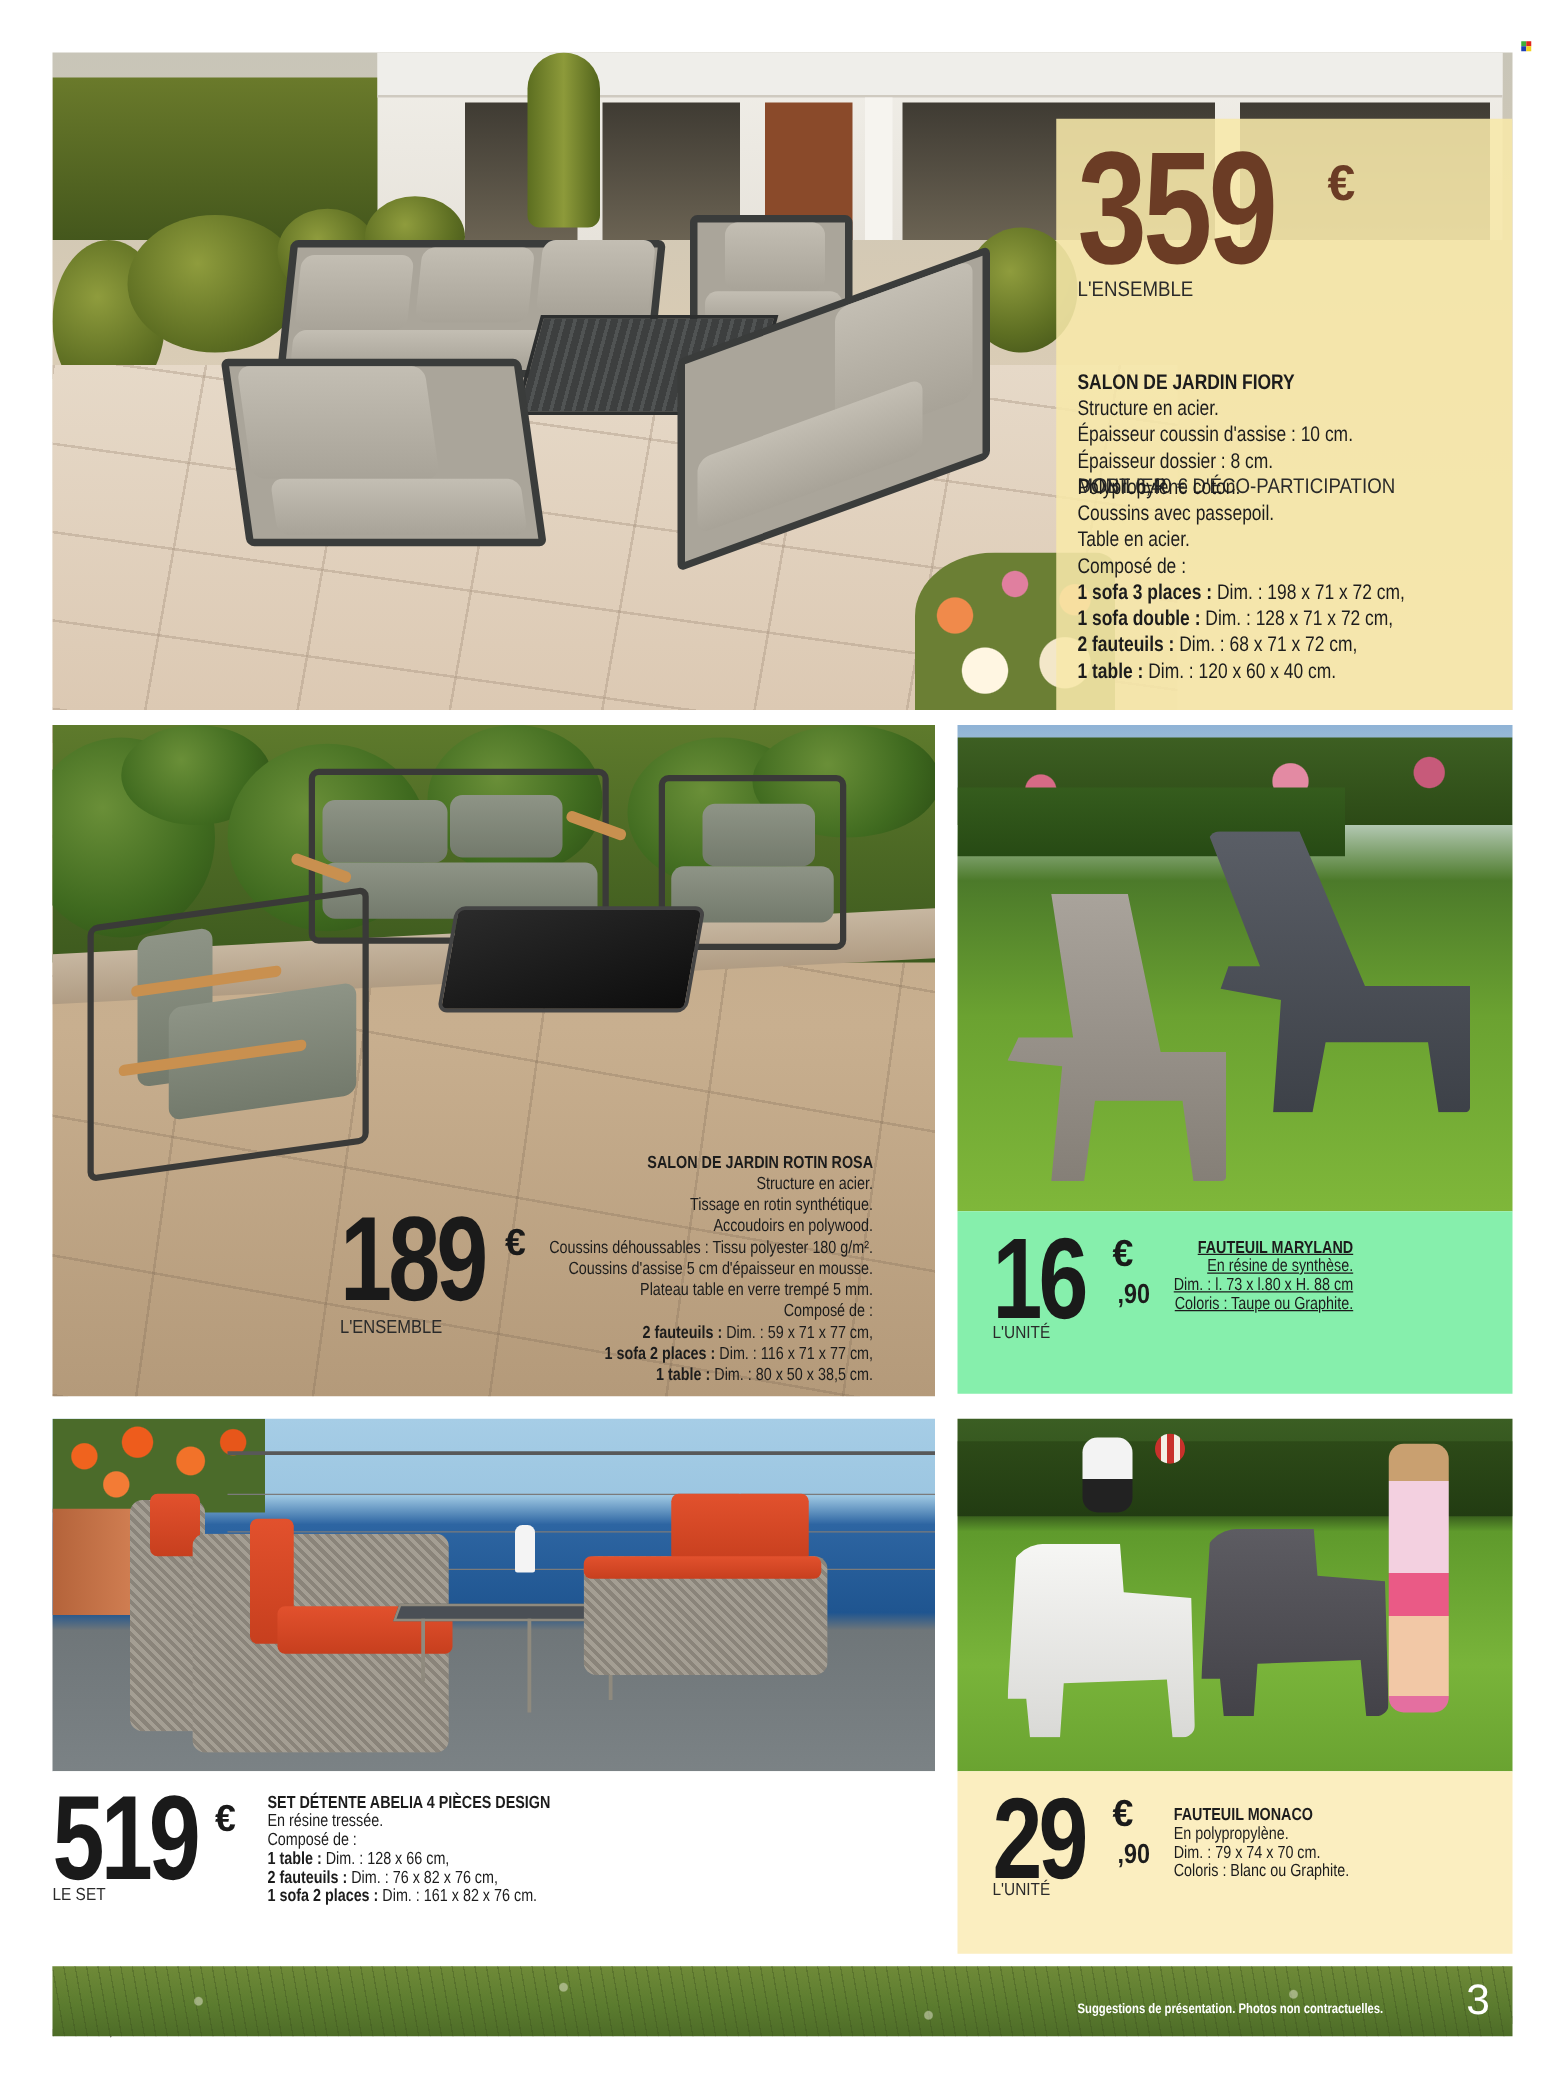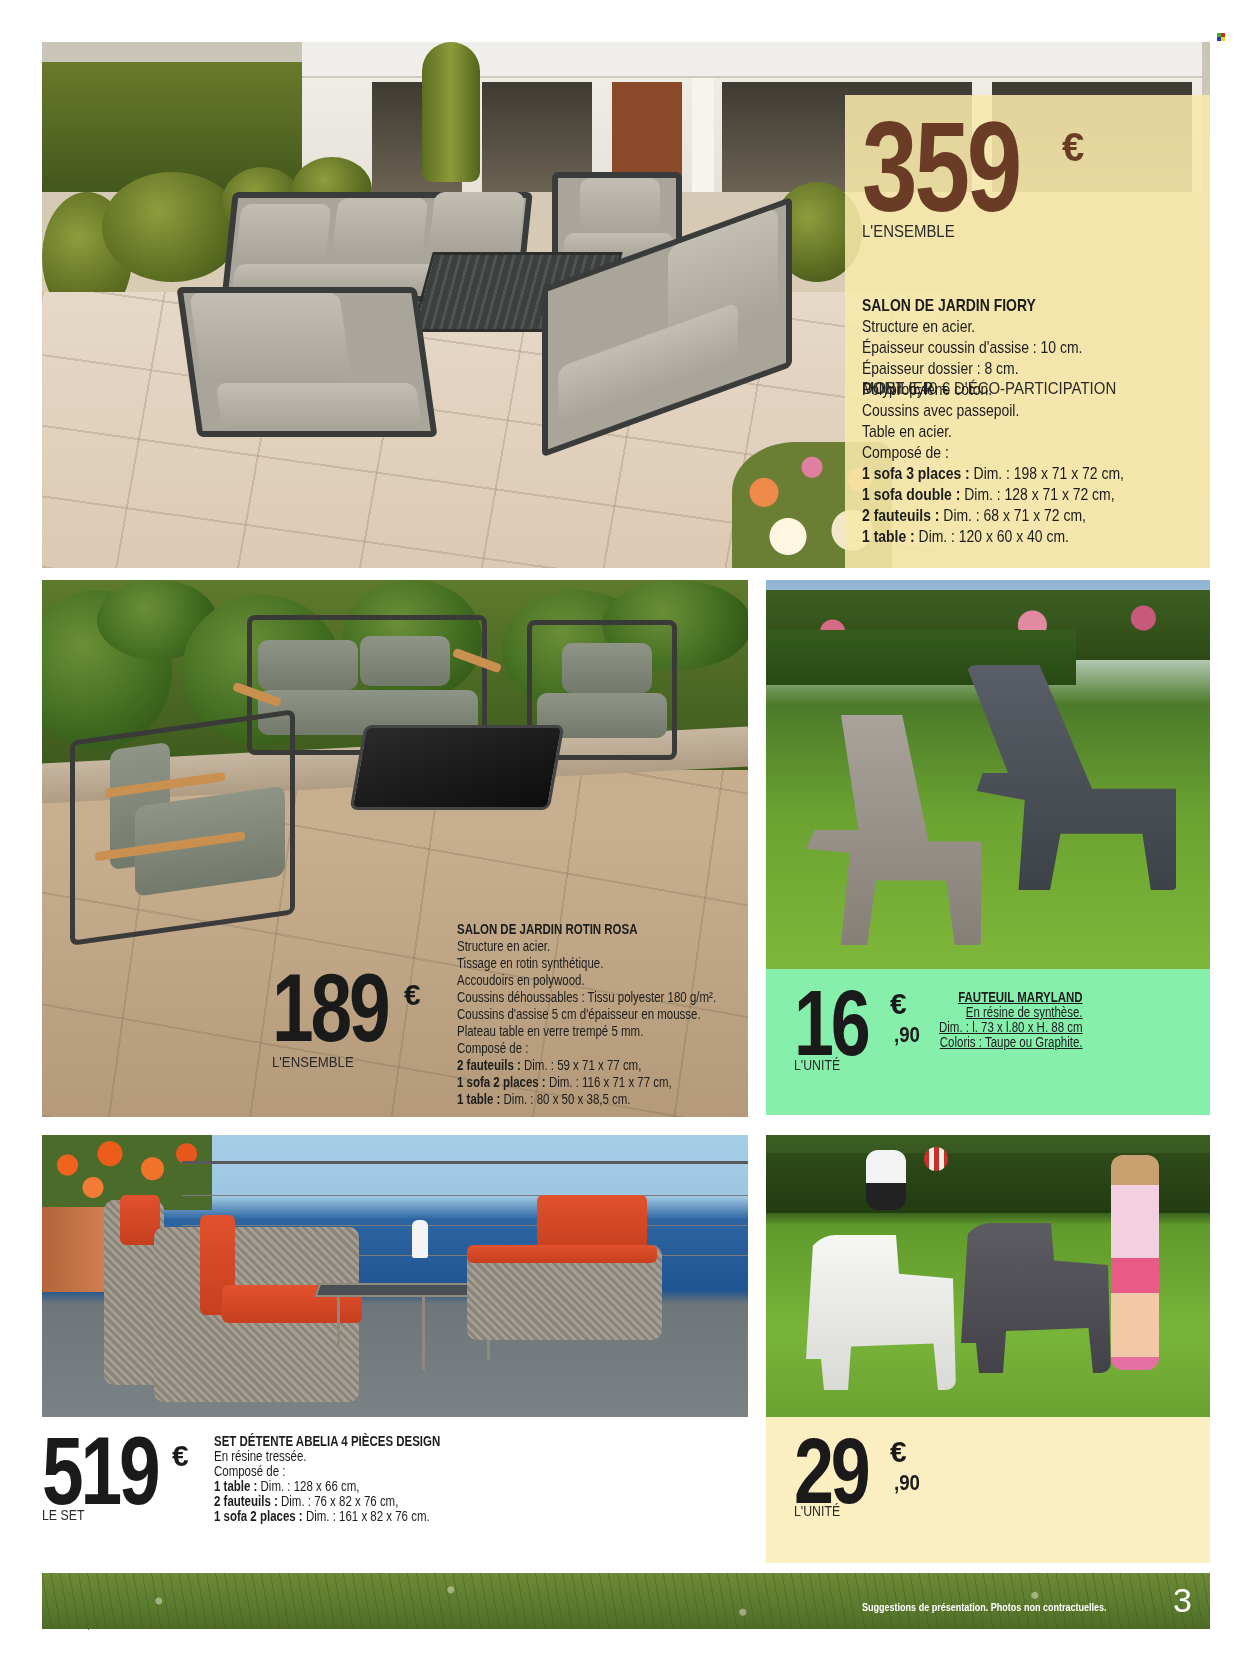--- a/index.html
+++ b/index.html
@@ -62,21 +62,21 @@
   #p2 .border { position: absolute; left: 0; top: 165px; width: 706px; height: 40px; background: linear-gradient(180deg,#c7b7a1,#b09c83); transform: skewY(-3deg); }
   #p2 .chair { position: absolute; border: 5px solid #3a3a38; border-radius: 8px; }
   #p2 .seat { position: absolute; background: linear-gradient(180deg,#8e9486,#737a6c); border-radius: 10px; }
   #p2 .arm { position: absolute; height: 9px; background: #c9904f; border-radius: 4px; }
   #p2 .glass { position: absolute; background: linear-gradient(160deg,#2b2b2b,#0d0d0d); border-radius: 8px; border: 3px solid #444; transform: skewX(-10deg); }
   #p2 .price-block { position: absolute; left: 230px; top: 380px; width: 190px; }
   #p2 .big-price { left: 0; top: 0; font-size: 96px; color: #1a1a1a; }
   #p2 .euro { position: absolute; left: 132px; top: 18px; font-size: 30px; color: #1a1a1a; }
   #p2 .price-label { position: absolute; top: 93px; left: 0; font-size: 15px; line-height: 18px; }
   #p2 .eco { position: absolute; top: 112px; left: 0; font-size: 15px; line-height: 18px; }
-  #p2 .desc { position: absolute; left: 415px; top: 341px; width: 320px; }
+  #p2 .desc { position: absolute; left: 394px; top: 341px; width: 320px; text-align: right; }
   #p2 .desc .title, #p2 .desc .line { font-size: 14px; line-height: 17px; }
 
   
   #p3 { left: 766px; top: 580px; width: 444px; height: 389px;
         background: linear-gradient(180deg,#8fb3d6 0%,#c9d9d0 18%,#4c7a2a 32%,#6ba231 60%,#7fb73a 100%); }
   #p3 .trees { position: absolute; left: 0; top: 10px; width: 444px; height: 70px;
         background: radial-gradient(circle at 15% 60%, #d76a86 0 12px, transparent 13px),
                     radial-gradient(circle at 60% 50%, #e38aa3 0 14px, transparent 15px),
                     radial-gradient(circle at 85% 40%, #c75a7a 0 12px, transparent 13px),
                     linear-gradient(180deg,#3d5f22,#2c4a16); }
@@ -363,18 +363,24 @@
 </section>
 <section id="p5info">
   <span class="big-price">29</span>
   <span class="euro">€</span>
   <span class="cents">,90</span>
   <div class="price-label">L'UNITÉ</div>
   <div class="eco">
     <div class="price-label">DONT 1 € D'ÉCO-</div>
     <div class="price-label">PARTICIPATION MOBILIER</div>
   </div>
+  <div class="desc">
+    <div class="title">FAUTEUIL MONACO</div>
+    <div class="line">En polypropylène.</div>
+    <div class="line">Dim. : 79 x 74 x 70 cm.</div>
+    <div class="line">Coloris : Blanc ou Graphite.</div>
+  </div>
 </section>
 
 <footer id="footer">
   <span class="disclaimer">Suggestions de présentation. Photos non contractuelles.</span>
   <span class="page-number">3</span>
 </footer>
 
 </body></html>

